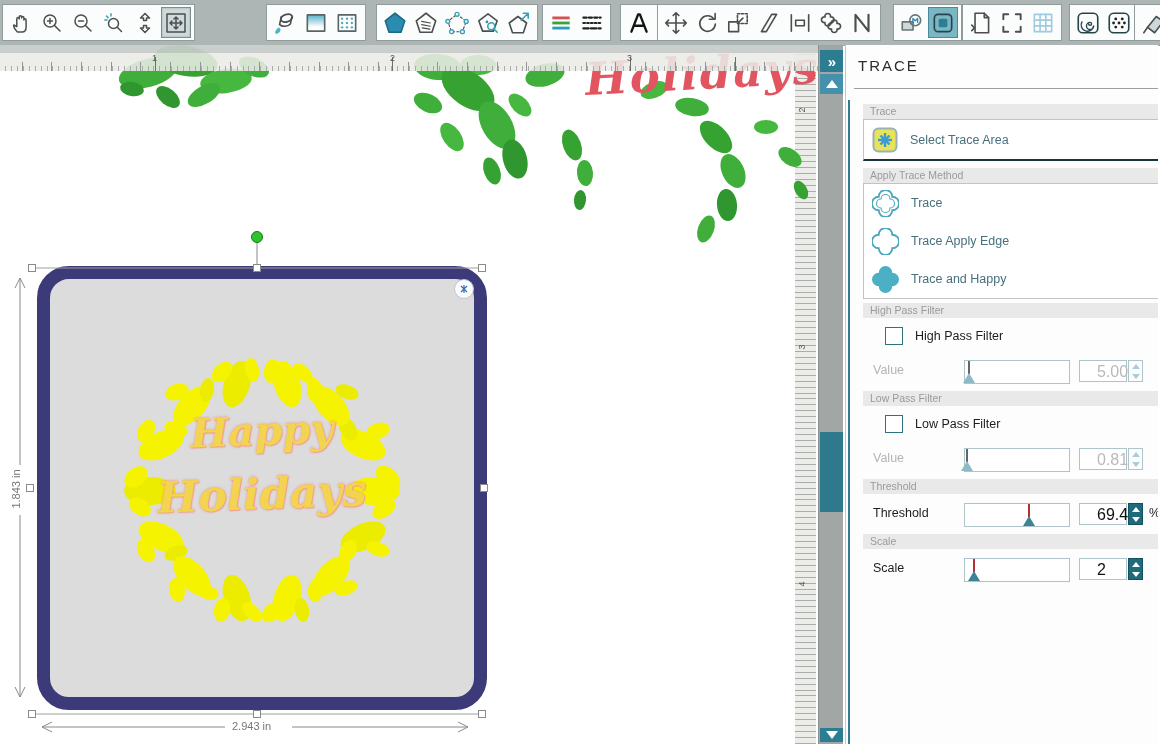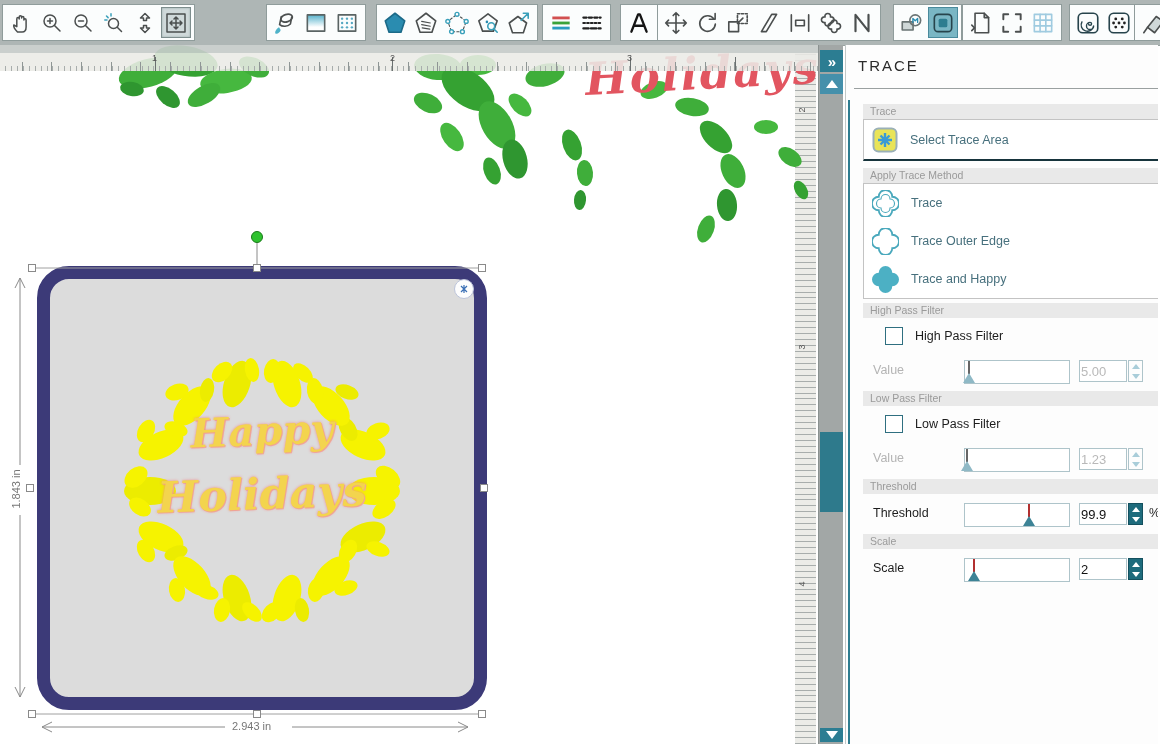--- a/index.html
+++ b/index.html
@@ -67,21 +67,21 @@
   .ctl-label{position:absolute;left:10px;top:3px;font-size:12.5px;color:#1d1d1d;}
   .dislabel{color:#b4b4b4 !important;}
   .slider{position:absolute;left:101px;top:0;width:104px;height:22px;border:1px solid #aec4ca;background:#fff;cursor:pointer;}
   .smarker{position:absolute;top:0;height:100%;width:0;}
   .sline{position:absolute;left:-1px;top:0;width:2px;height:13px;background:#b23030;}
   .sline.gray{background:#666;}
   .stri{position:absolute;left:-6px;bottom:0;width:0;height:0;
     border-left:6px solid transparent;border-right:6px solid transparent;border-bottom:10px solid #3d8396;}
   .stri.dis{border-bottom-color:#8fb9c6;}
   .numbox{position:absolute;left:216px;top:0;width:48px;height:22px;border:1px solid #aec4ca;background:#fff;
-    font-size:13px;line-height:22px;padding-left:1px;box-sizing:border-box;color:#111;cursor:text;}
+    font-size:16px;line-height:22px;padding-left:17px;box-sizing:border-box;color:#111;cursor:text;}
   .numbox.dis{color:#b9b9b9;}
   .spin{position:absolute;left:265px;top:0;width:15px;height:22px;border:1px solid #aec4ca;box-sizing:border-box;
     display:flex;flex-direction:column;cursor:pointer;}
   .spin div{flex:1;display:flex;align-items:center;justify-content:center;}
   .spin.en{background:#1e6b7c;border-color:#14505e;}
   .sarr-u{width:0;height:0;border-left:4px solid transparent;border-right:4px solid transparent;border-bottom:5px solid #a9cdd9;}
   .sarr-d{width:0;height:0;border-left:4px solid transparent;border-right:4px solid transparent;border-top:5px solid #a9cdd9;}
   .spin.en .sarr-u{border-bottom-color:#fff;}
   .spin.en .sarr-d{border-top-color:#fff;}
   .unit{position:absolute;left:286px;top:3px;font-size:12.5px;color:#1d1d1d;}
@@ -523,21 +523,21 @@
       <svg width="27" height="27" viewBox="0 0 24 24">
           <path d="M6,6 A6,6 0 1,1 18,6 A6,6 0 1,1 18,18 A6,6 0 1,1 6,18 A6,6 0 1,1 6,6Z" fill="none" stroke="#49a8bc" stroke-width="1.6"></path>
           <path d="M8,8 A4,4 0 1,1 16,8 A4,4 0 1,1 16,16 A4,4 0 1,1 8,16 A4,4 0 1,1 8,8Z" fill="none" stroke="#49a8bc" stroke-width="1"></path>
         </svg>
       <span class="mlabel">Trace</span>
     </div>
     <div class="prow" style="height:38px;">
       <svg width="27" height="27" viewBox="0 0 24 24">
           <path d="M6,6 A6,6 0 1,1 18,6 A6,6 0 1,1 18,18 A6,6 0 1,1 6,18 A6,6 0 1,1 6,6Z" fill="none" stroke="#49a8bc" stroke-width="1.6"></path>
         </svg>
-      <span class="mlabel">Trace Outer Edge</span>
+      <span class="mlabel">Trace Apply Edge</span>
     </div>
     <div class="prow" style="height:38px;">
       <svg width="27" height="27" viewBox="0 0 24 24">
           <path d="M6,6 A6,6 0 1,1 18,6 A6,6 0 1,1 18,18 A6,6 0 1,1 6,18 A6,6 0 1,1 6,6Z" fill="#4cb0c4" stroke="none"></path>
         </svg>
       <span class="mlabel">Trace and Happy</span>
     </div>
   </div>
 
   <div class="secbar" style="top:258px;">High Pass Filter</div>
@@ -572,41 +572,41 @@
     <span class="cbl">Low Pass Filter</span>
   </div>
   <div class="ctlrow" style="top:403px;width:310px;">
     <span class="ctl-label dislabel">Value</span>
     <div class="slider">
       <div class="smarker" style="left: 1.5%;">
           <i class="sline gray"></i>
           <i class="stri dis"></i>
         </div>
     </div>
-    <div class="numbox dis">1.23</div>
+    <div class="numbox dis">0.81</div>
     <div class="spin">
         <div>
           <i class="sarr-u"></i>
         </div>
         <div>
           <i class="sarr-d"></i>
         </div>
       </div>
   </div>
 
   <div class="secbar" style="top:434px;">Threshold</div>
   <div class="ctlrow" style="top:458px;width:310px;">
     <span class="ctl-label">Threshold</span>
     <div class="slider">
       <div class="smarker" style="left: 61.5%;">
           <i class="sline"></i>
           <i class="stri"></i>
         </div>
     </div>
-    <div class="numbox">99.9</div>
+    <div class="numbox">69.4</div>
     <div class="spin en">
         <div>
           <i class="sarr-u"></i>
         </div>
         <div>
           <i class="sarr-d"></i>
         </div>
       </div>
     <span class="unit">%</span>
   </div>

